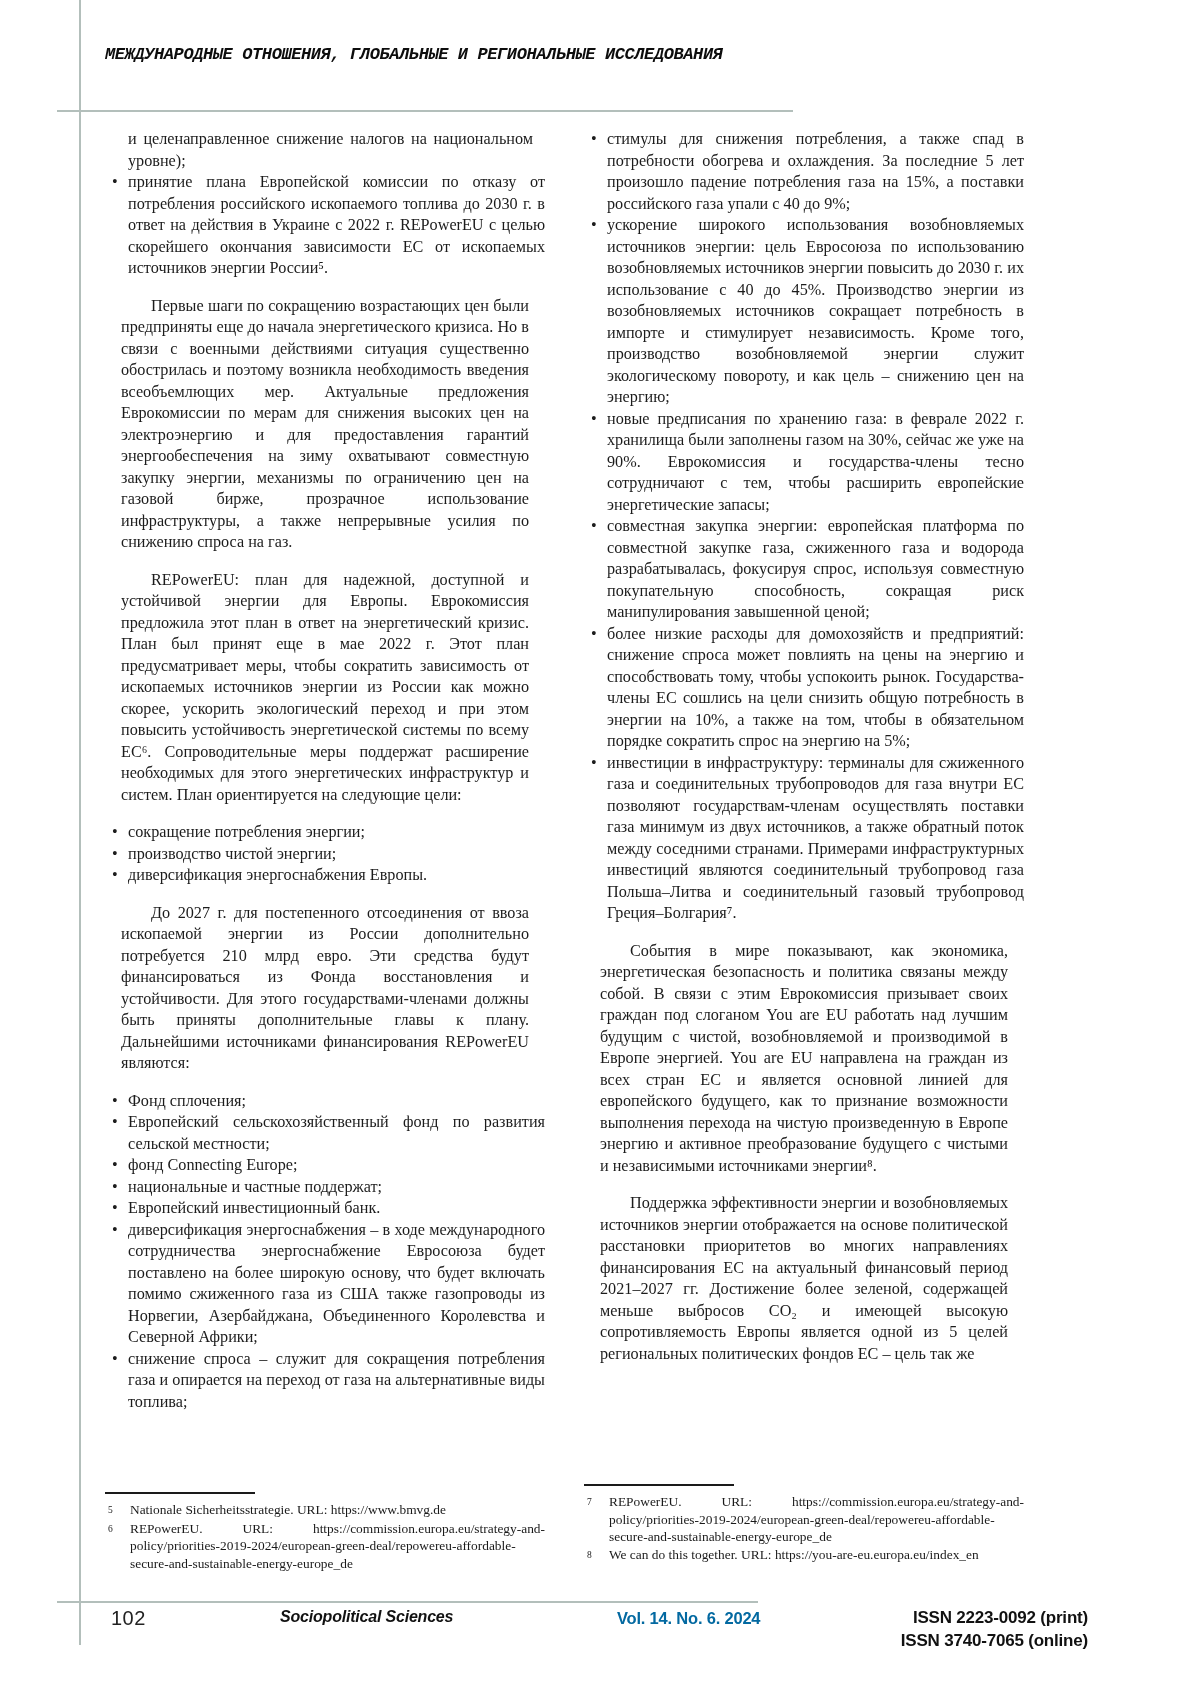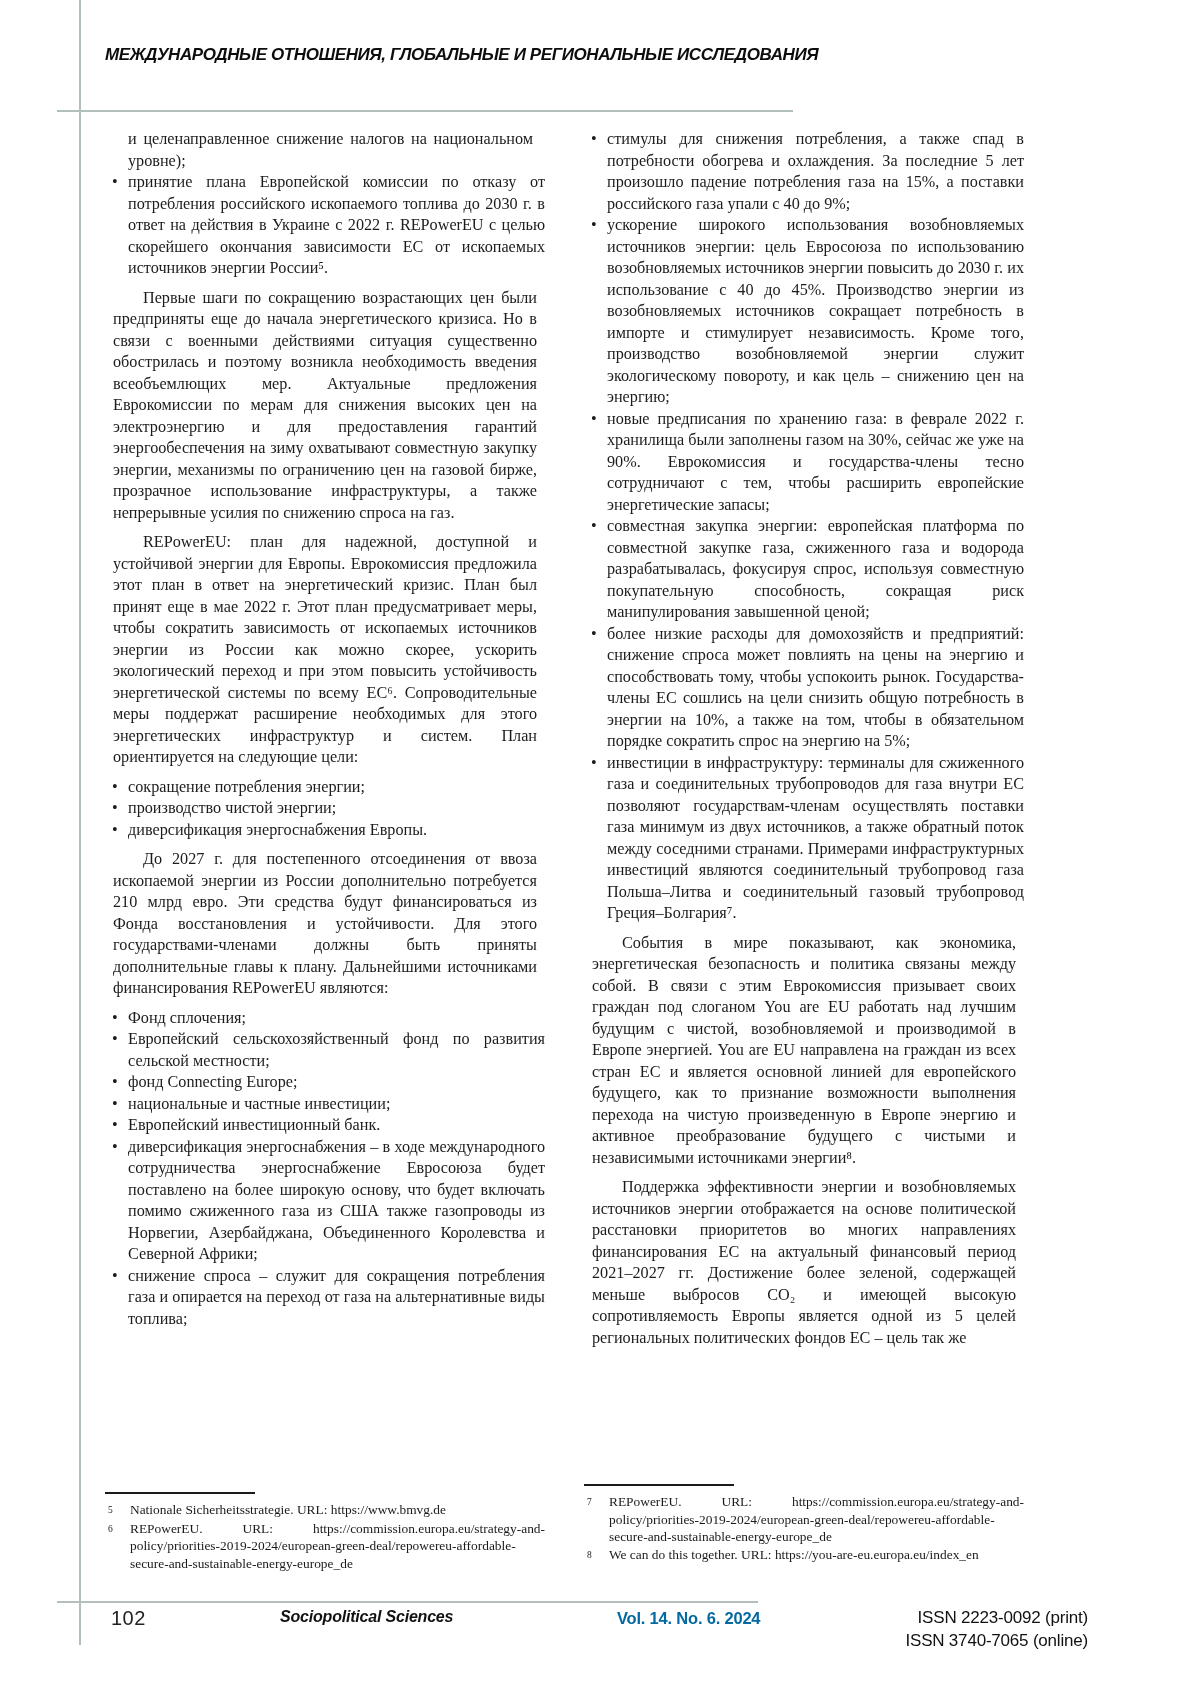--- a/index.html
+++ b/index.html
@@ -1,27 +1,27 @@
 <!DOCTYPE html>
 <html><head>
 <meta charset="utf-8">
 <style>
   html,body{margin:0;padding:0;background:#ffffff;}
   .page{position:relative;width:1200px;height:1697px;background:#ffffff;overflow:hidden;
         font-family:"Liberation Serif","DejaVu Serif",serif;color:#1c1c1c;}
   .vline{position:absolute;left:79px;top:0;width:2px;height:1645px;background:#b3bfbb;}
   .page-header{position:absolute;left:105px;top:40px;
-        font-family:Liberation Sans, sans-serif;font-weight:700;font-style:italic;
+        font-family:Liberation Mono, monospace;font-weight:700;font-style:italic;
         font-size:17px;line-height:30px;letter-spacing:-0.4px;color:#0d0d0d;white-space:nowrap;}
   .header-rule{position:absolute;left:57px;top:110px;width:736px;height:2px;background:#b3bfbb;}
 
   .main{position:absolute;left:105px;top:129px;display:flex;gap:39px;
         font-size:16.2px;line-height:21.5px;}
   .col{width:440px;height:1348px;overflow:hidden;}
-  .para{margin:8px;text-indent:30px;text-align:justify;}
+  .para{margin:16px;text-indent:30px;text-align:justify;}
   .cont{margin:0 12px 0 23px;text-align:justify;}
   .bullet{display:flex;}
   .marker{flex:0 0 23px;box-sizing:border-box;padding-left:7px;}
   .btext{flex:1;text-align:justify;}
 
   .footnotes{position:absolute;width:440px;font-size:13.4px;line-height:17.6px;color:#1a1a1a;}
   .fn-left{left:105px;top:1492px;}
   .fn-right{left:584px;top:1484px;}
   .fn-rule{width:150px;border-top:2px solid #1a1a1a;margin-bottom:7px;}
   .fn{display:flex;}
@@ -31,21 +31,21 @@
   .footer-rule{position:absolute;left:57px;top:1601px;width:701px;height:2px;background:#b3bfbb;}
   .footer-page{position:absolute;left:111px;top:1607px;
         font-family:"Liberation Sans",sans-serif;font-size:20px;letter-spacing:0.5px;color:#222;text-align:right;}
   .footer-journal{position:absolute;left:280px;top:1608px;
         font-family:"Liberation Sans",sans-serif;font-style:italic;font-weight:700;
         font-size:16px;letter-spacing:-0.2px;color:#111;}
   .footer-vol{position:absolute;left:617px;top:1609px;
         font-family:"Liberation Sans",sans-serif;font-weight:700;font-size:16.5px;
         letter-spacing:-0.2px;color:#0369a1;text-align:right;}
   .footer-issn{position:absolute;right:112px;top:1606px;text-align:right;
-        font-family:"Liberation Sans",sans-serif;font-weight:400;font-size:17px;
+        font-family:"Liberation Sans",sans-serif;font-weight:700;font-size:17px;
         line-height:23px;letter-spacing:-0.2px;color:#111;}
 </style>
 </head>
 <body>
 
 <div class="page">
   <div class="vline"></div>
 
   <header class="page-header">
     <div>МЕЖДУНАРОДНЫЕ ОТНОШЕНИЯ, ГЛОБАЛЬНЫЕ И РЕГИОНАЛЬНЫЕ ИССЛЕДОВАНИЯ</div>
@@ -81,21 +81,21 @@
       <div class="bullet">
         <span class="marker">•</span>
         <span class="btext">Европейский сельскохозяйственный фонд по развития сельской местности;</span>
       </div>
       <div class="bullet">
         <span class="marker">•</span>
         <span class="btext">фонд Connecting Europe;</span>
       </div>
       <div class="bullet">
         <span class="marker">•</span>
-        <span class="btext">национальные и частные инвестиции;</span>
+        <span class="btext">национальные и частные поддержат;</span>
       </div>
       <div class="bullet">
         <span class="marker">•</span>
         <span class="btext">Европейский инвестиционный банк.</span>
       </div>
       <div class="bullet">
         <span class="marker">•</span>
         <span class="btext">диверсификация энергоснабжения – в ходе международного сотрудничества энергоснабжение Евросоюза будет поставлено на более широкую основу, что будет включать помимо сжиженного газа из США также газопроводы из Норвегии, Азербайджана, Объединенного Королевства и Северной Африки;</span>
       </div>
       <div class="bullet">

